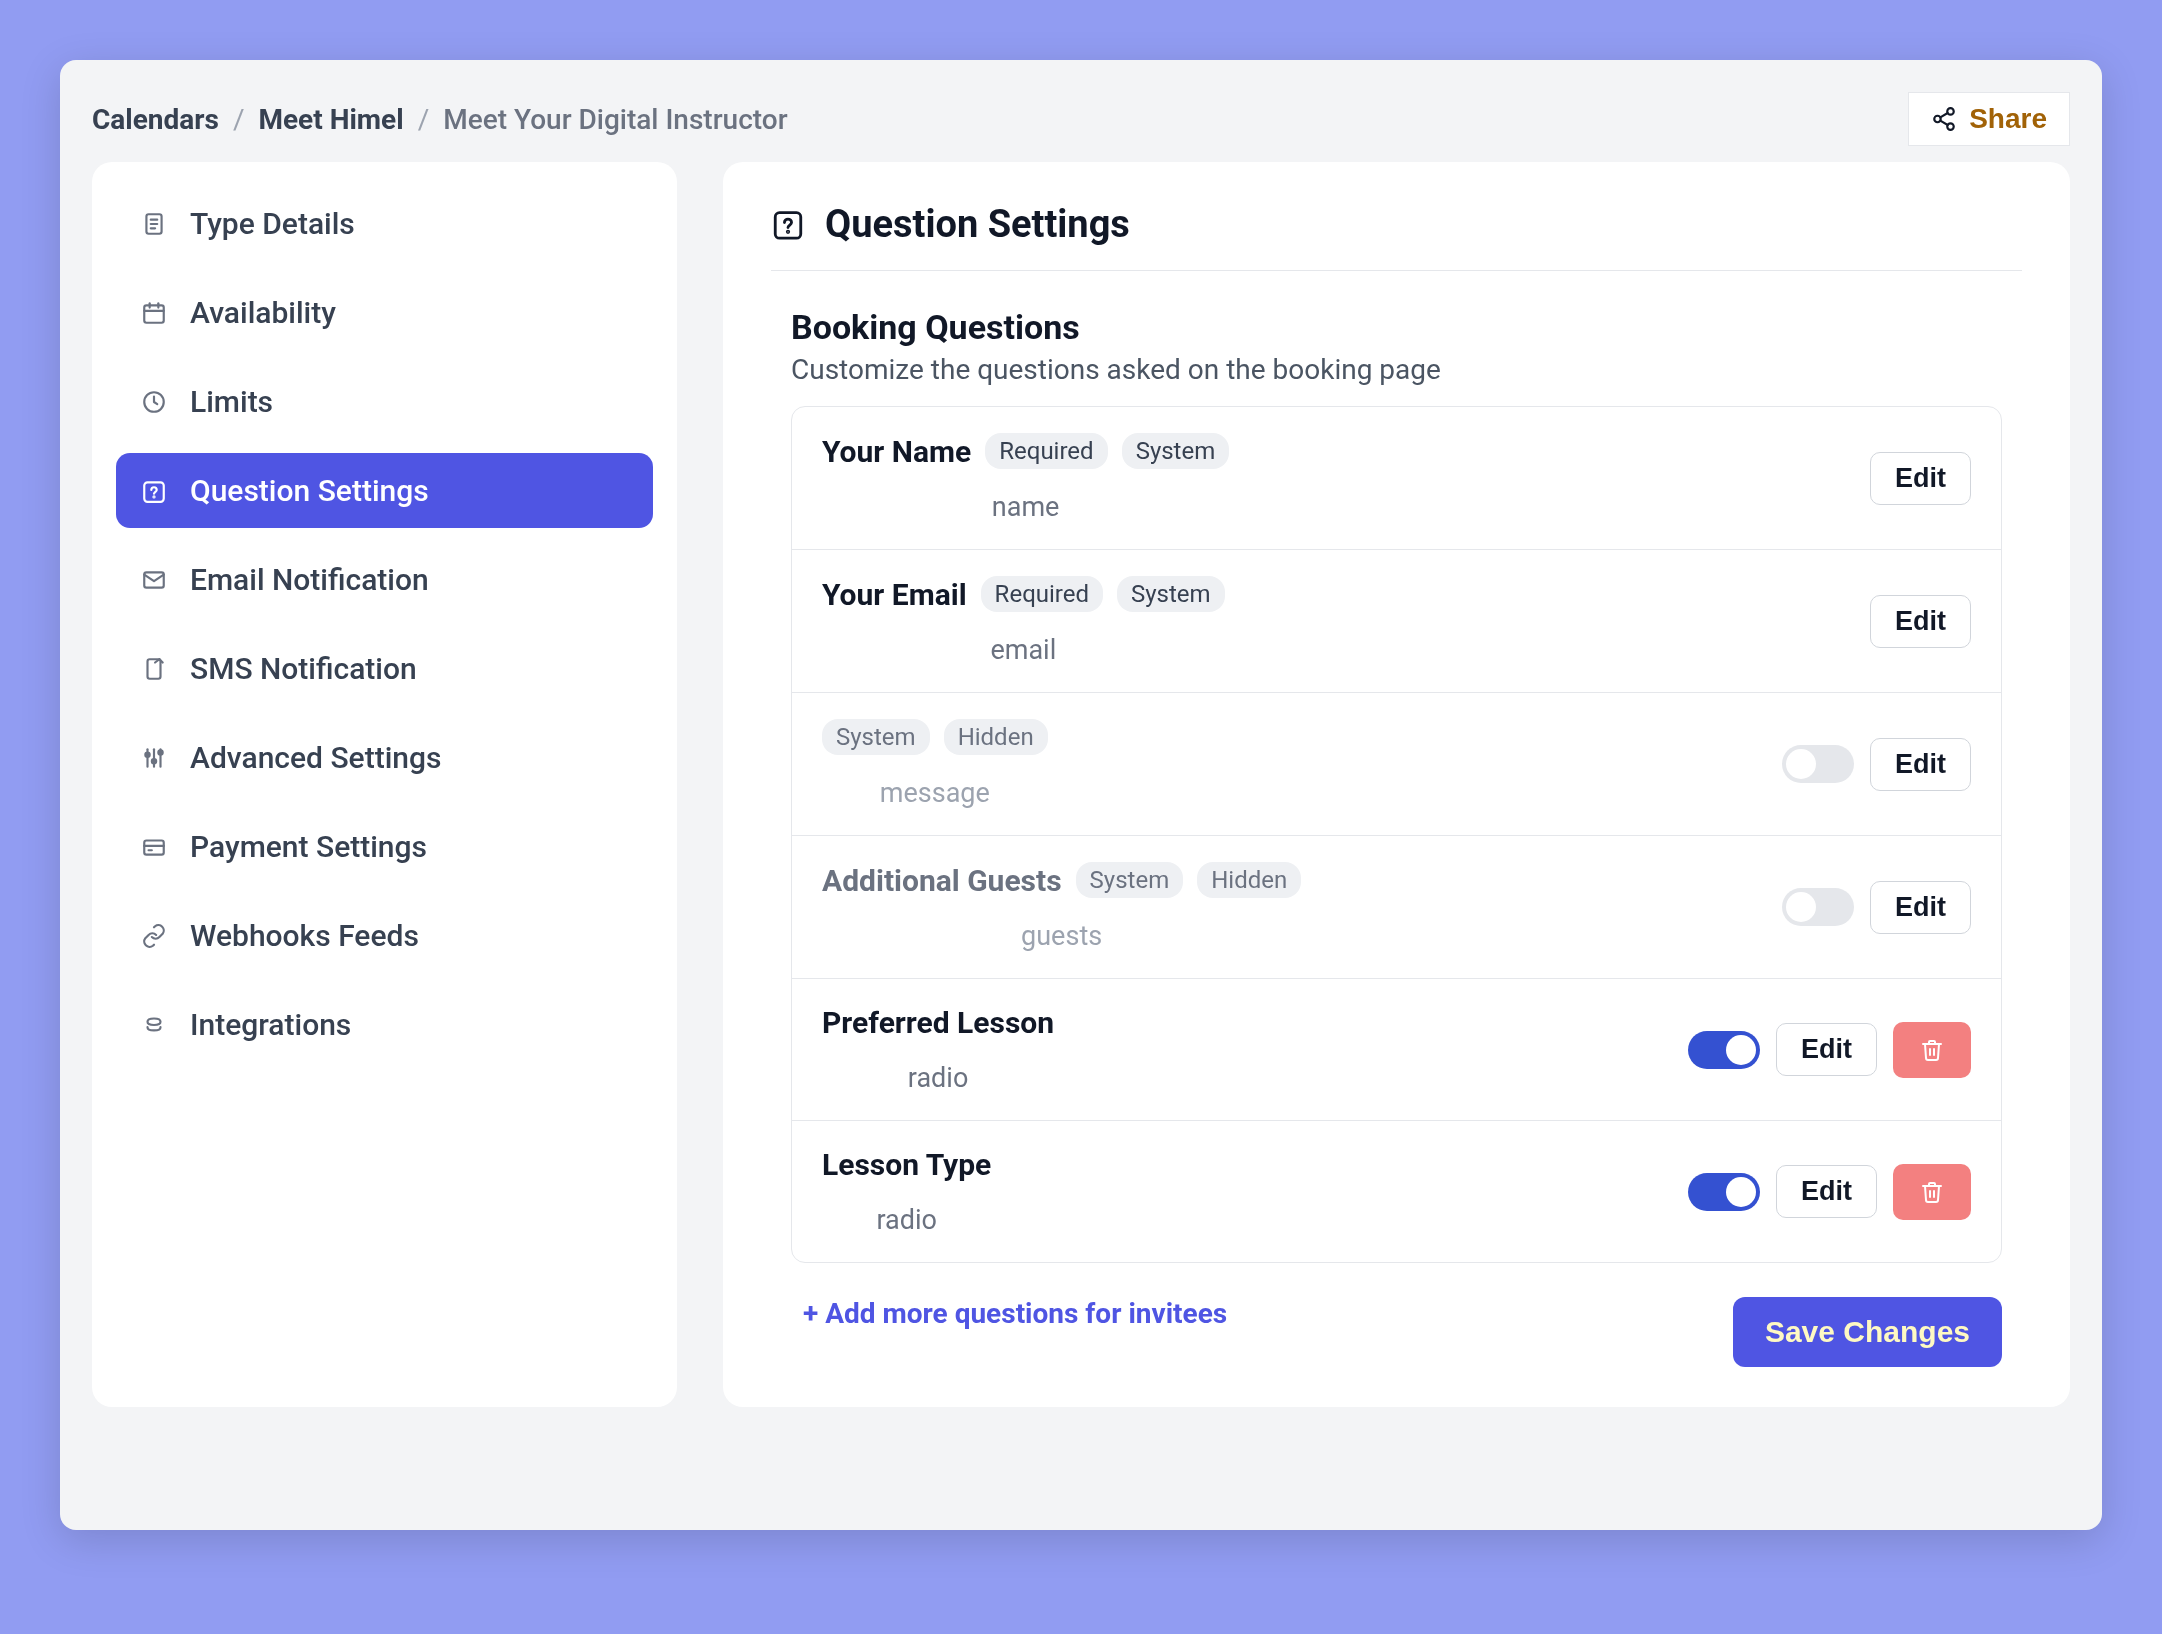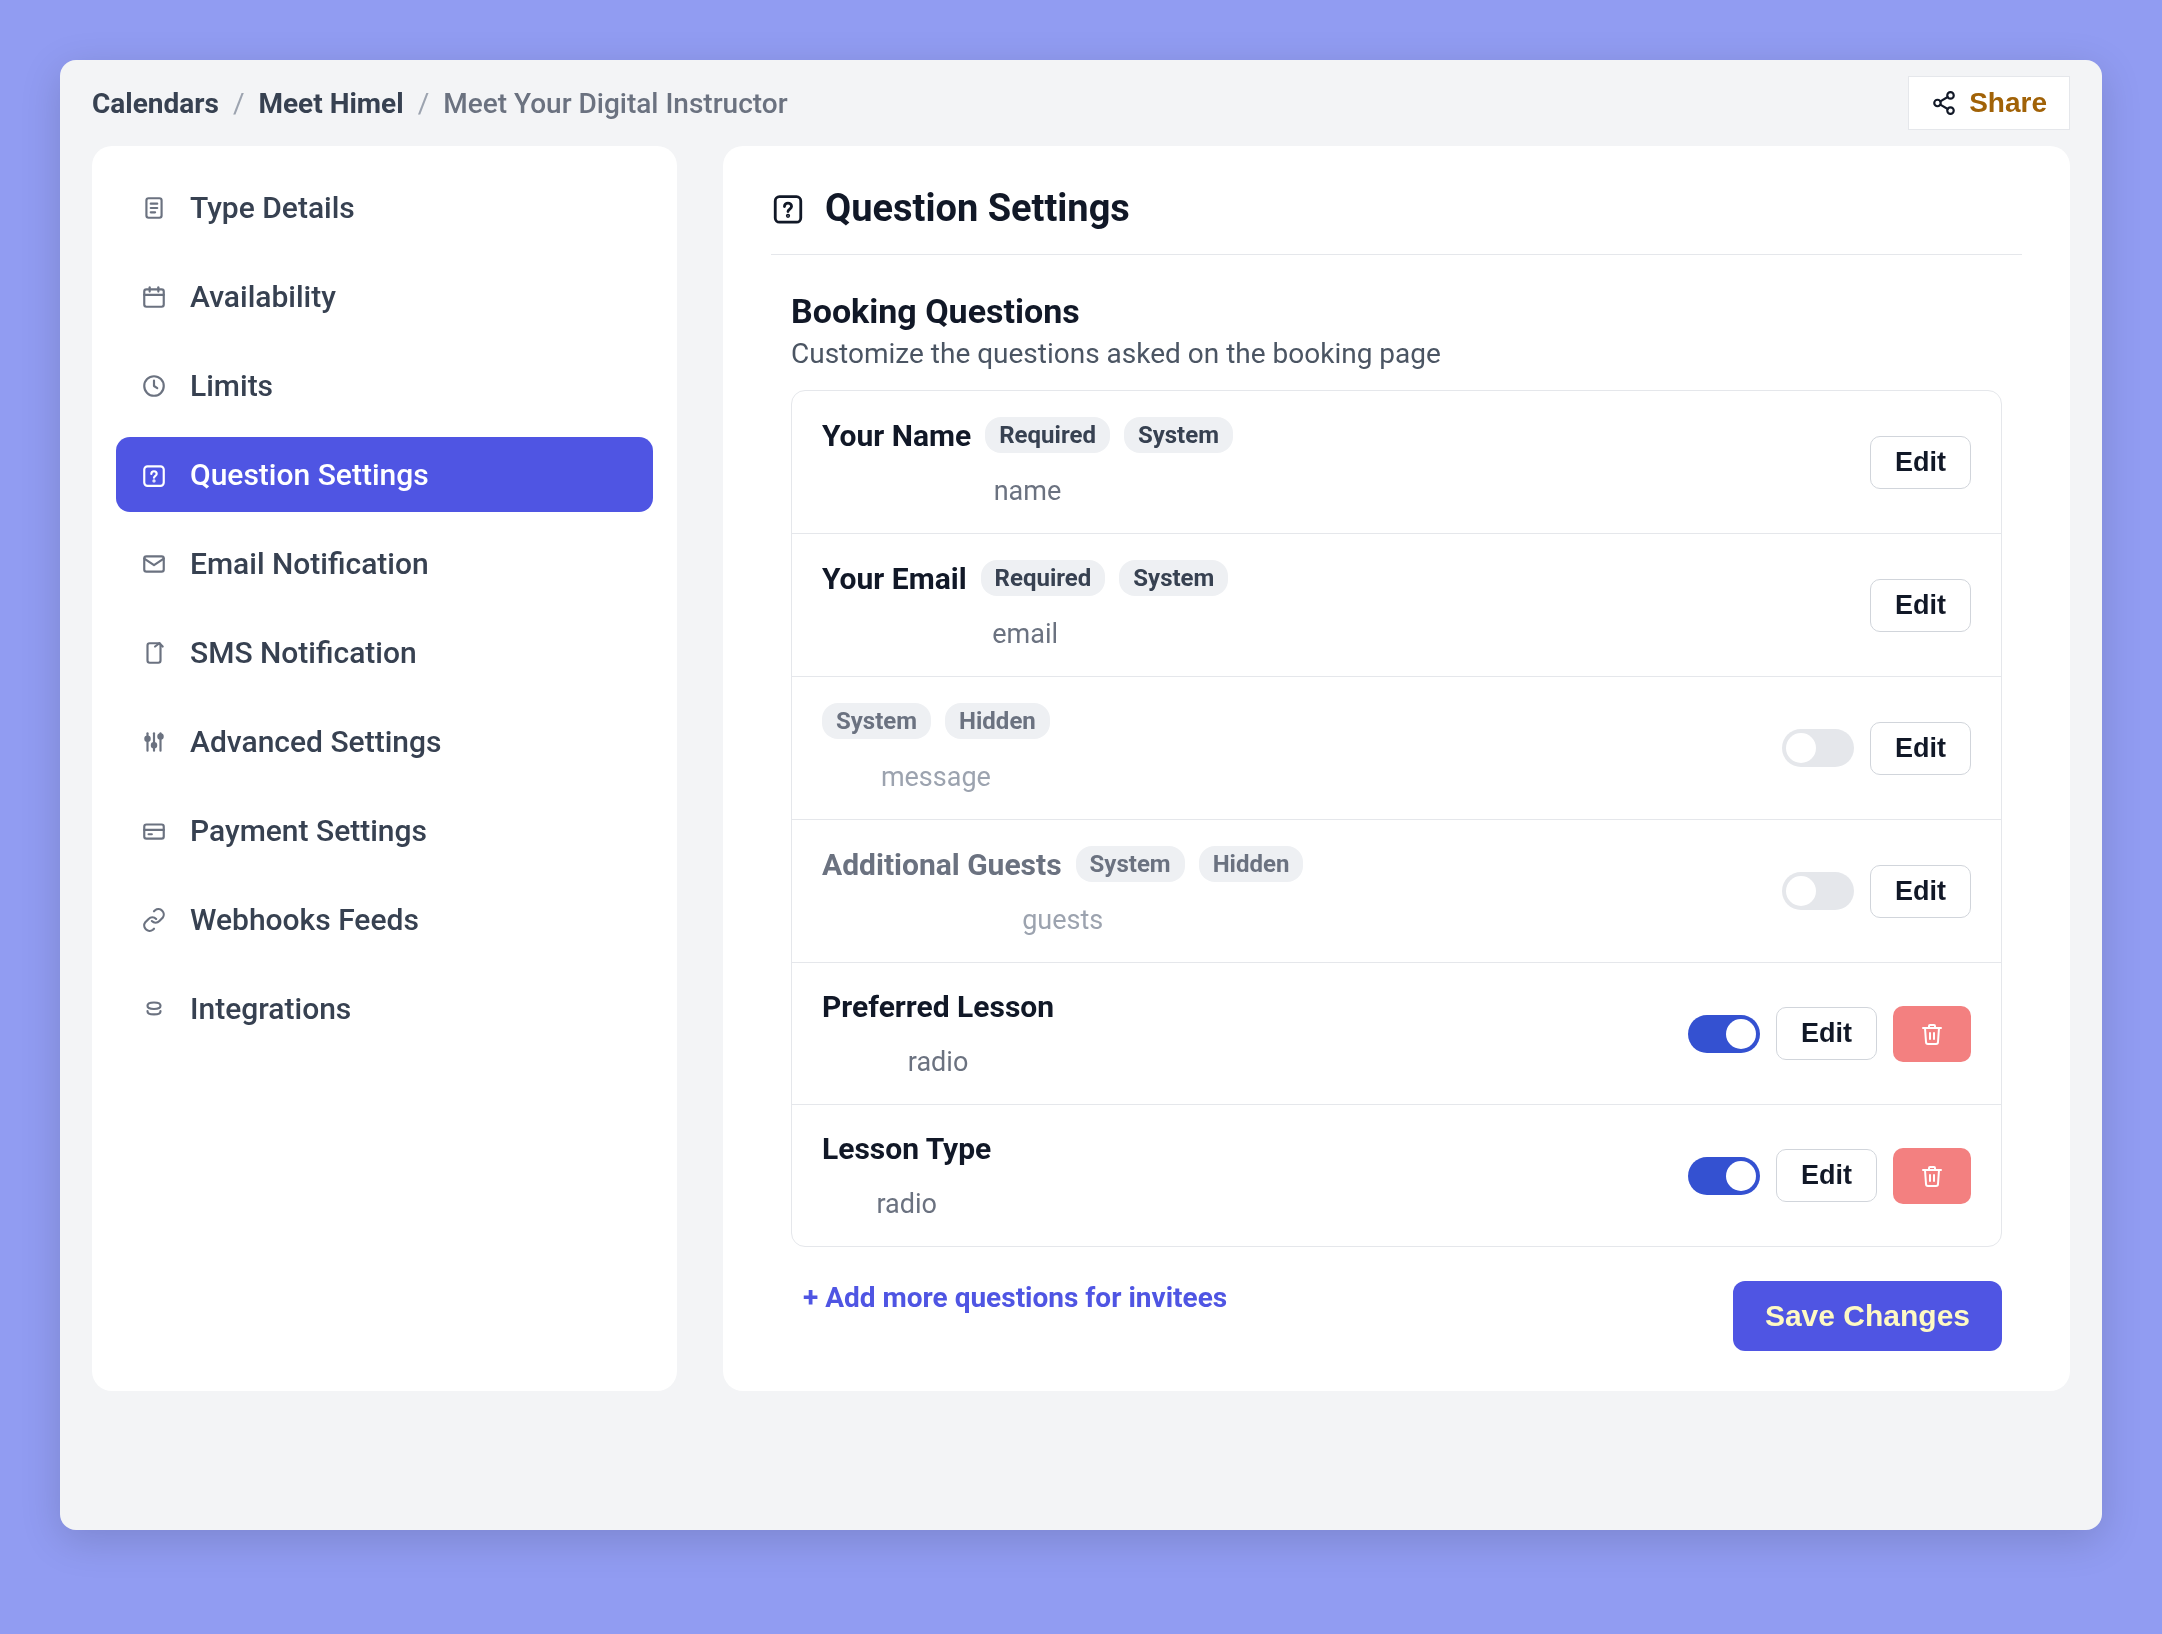--- a/index.html
+++ b/index.html
@@ -18,20 +18,21 @@
   border-radius: 16px;
   overflow: hidden;
   box-shadow: 0 10px 40px rgba(0,0,0,0.15);
   height: 1470px;
 }
 .top-bar {
   display: flex;
   align-items: center;
   justify-content: space-between;
   padding: 16px 32px;
+  margin-top: 16px;
 }
 .breadcrumb {
   display: flex;
   align-items: center;
   gap: 14px;
   font-size: 28px;
 }
 .breadcrumb .sep { color: #9ca3af; }
 .crumb-root { font-weight: 700; color: #374151; }
 .crumb-person { font-weight: 700; color: #374151; }
@@ -116,21 +117,21 @@
 .q-title { font-size: 30px; font-weight: 700; color: #111827; }
 .q-title.disabled { color: #6b7280; }
 .q-field { font-size: 27px; color: #6b7280; }
 .q-field.disabled { color: #9ca3af; }
 .badge {
   background: #eef0f3;
   color: #374151;
   font-size: 24px;
   padding: 4px 14px;
   border-radius: 16px;
-  font-weight: 700;
+  font-weight: 400;
 }
 .badge.muted { color: #6b7280; }
 .q-actions { display: flex; align-items: center; gap: 16px; }
 .edit-btn {
   background: #fff;
   border: 1px solid #d1d5db;
   border-radius: 10px;
   padding: 10px 24px;
   font-size: 27px;
   font-weight: 600;

